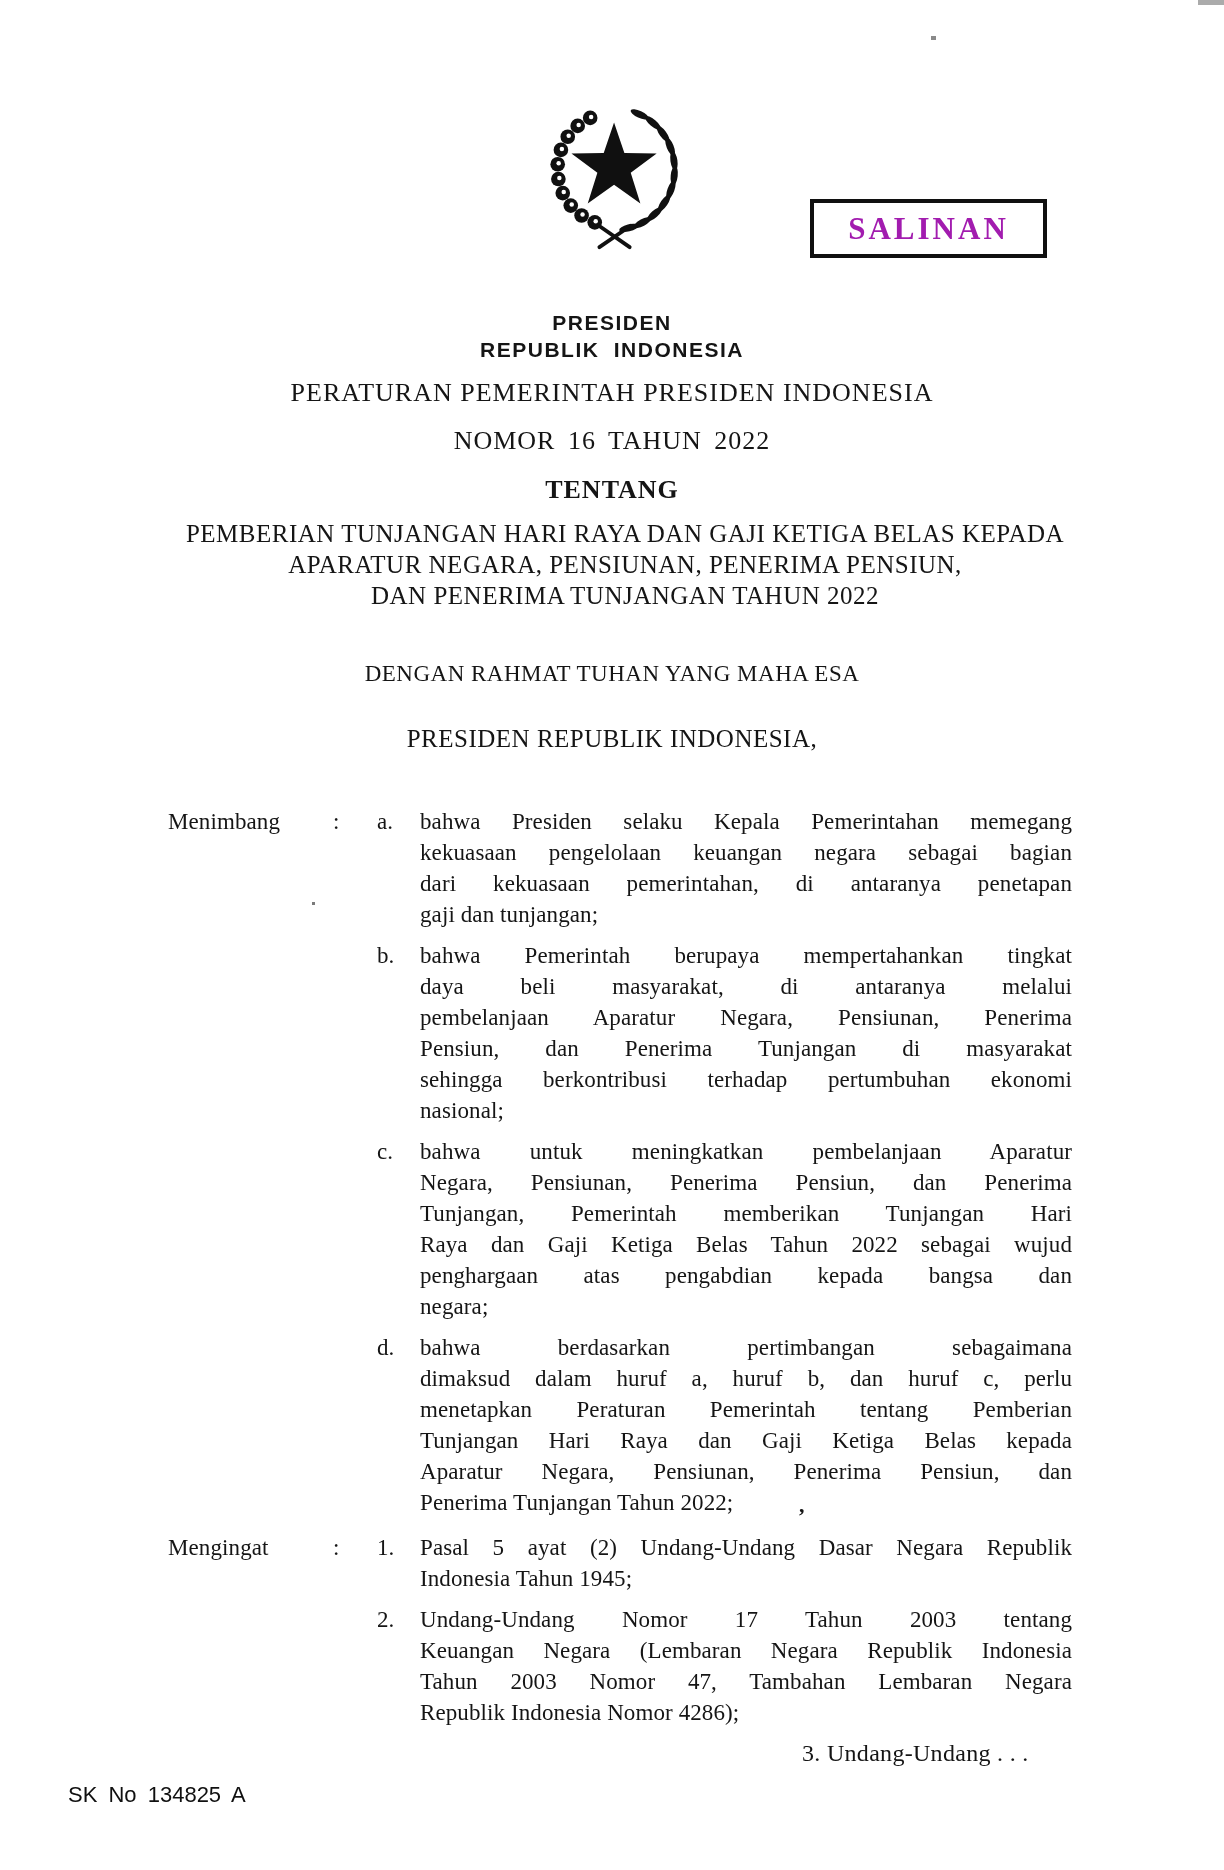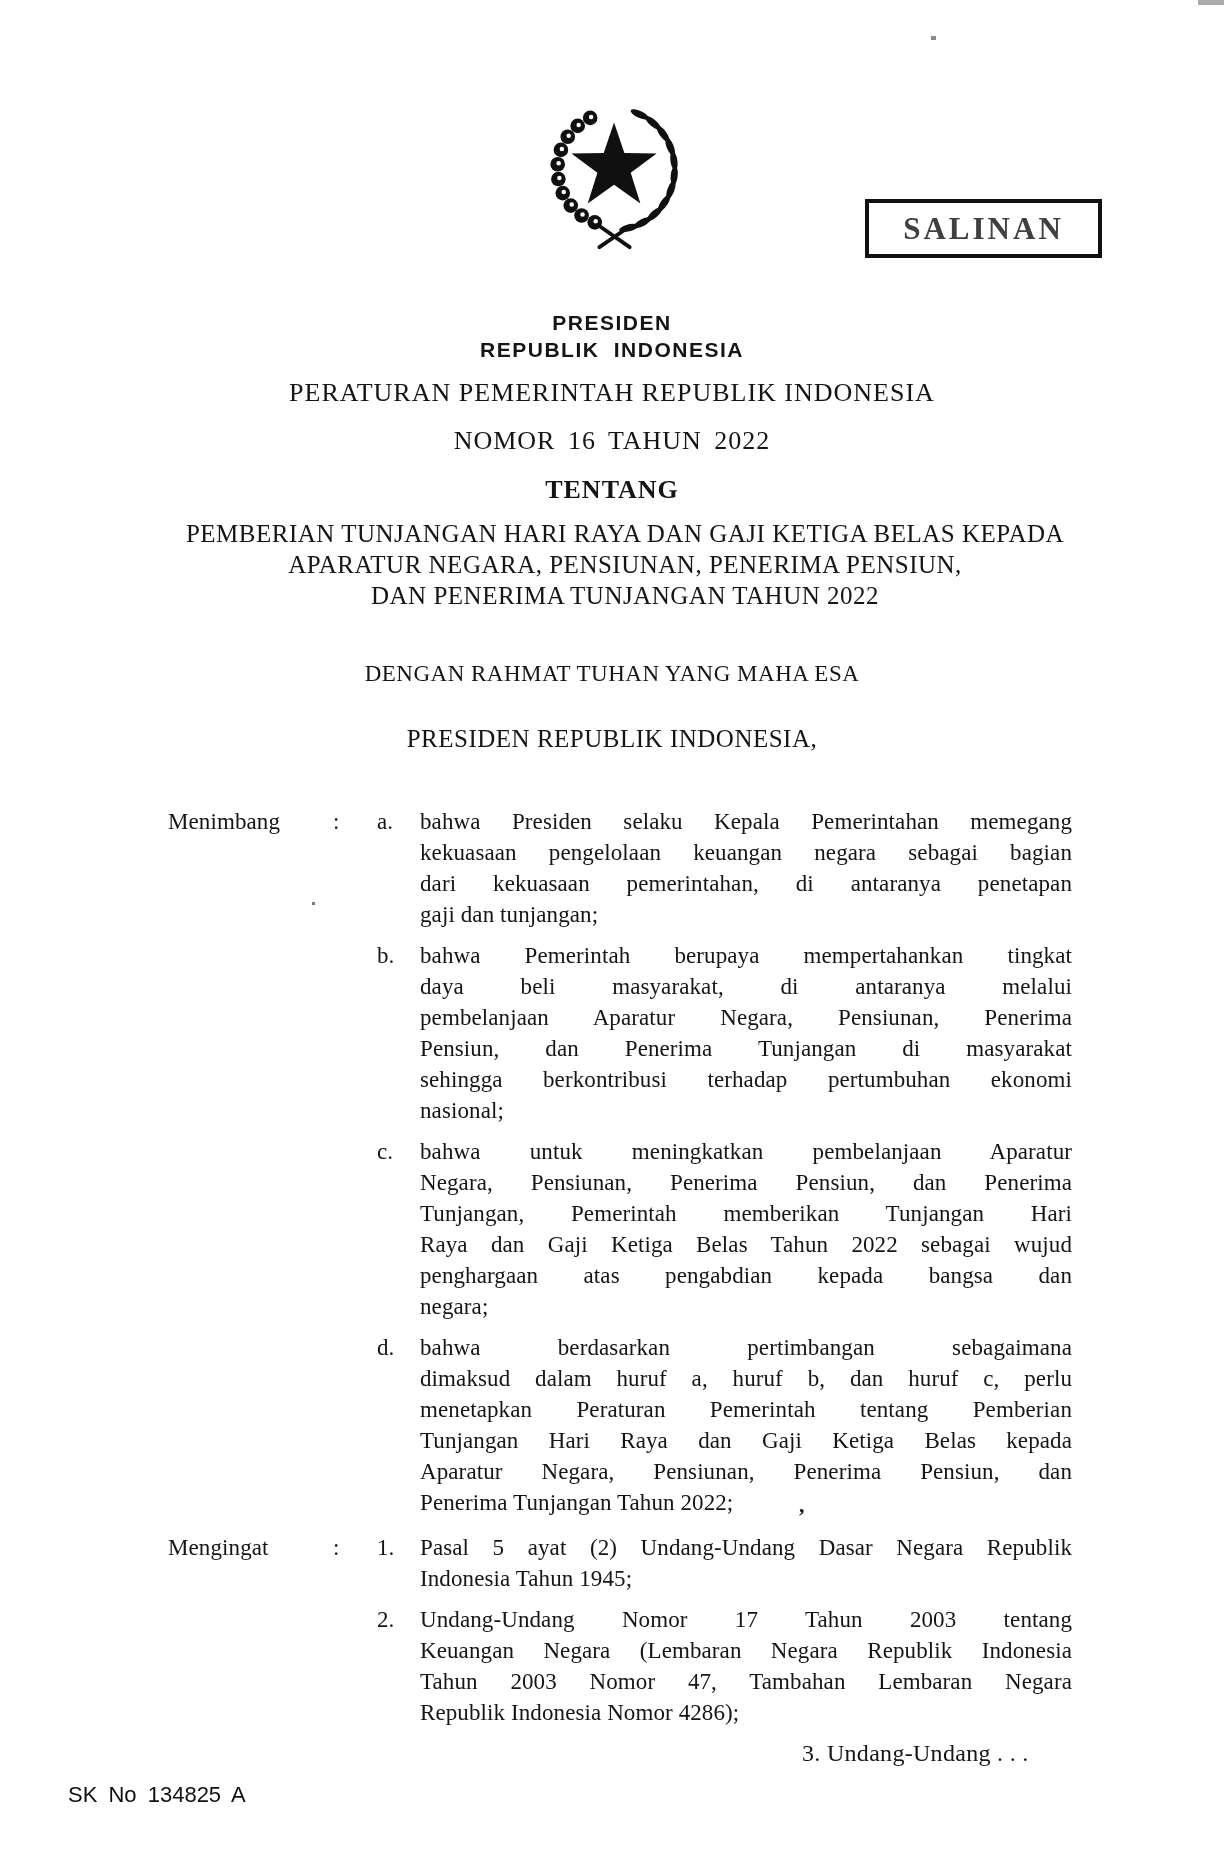--- a/index.html
+++ b/index.html
@@ -13,24 +13,24 @@
   .letterhead2 { top:338px; font-family:"Liberation Sans", sans-serif; font-weight:bold; font-size:21px; letter-spacing:1.5px; word-spacing:7px; }
   .h-peraturan { top:378px; font-size:26px; letter-spacing:1px; }
   .h-nomor { top:426px; font-size:26px; letter-spacing:1px; word-spacing:5px; }
   .h-tentang { top:475px; font-size:26px; letter-spacing:1px;font-weight:bold; }
   .subject { top:518px; font-size:25px; line-height:31px; letter-spacing:0.5px; white-space:nowrap;margin-left:13px; }
   .subject div { text-align:center; }
   .invocation { top:661px; font-size:23px; letter-spacing:0.5px; }
   .authority { top:725px; font-size:25px; letter-spacing:0.5px; }
 
   .stamp {
-    position:absolute; left:865px; top:199px; width:237px; height:59px;
+    position:absolute; left:810px; top:199px; width:237px; height:59px;
     border:4px solid #101010; box-sizing:border-box;
     display:flex; align-items:center; justify-content:center;
-    font-weight:bold; font-size:31px; letter-spacing:3px; color:#404040;
+    font-weight:bold; font-size:31px; letter-spacing:3px; color:#a21caf;
   }
 
   .emblem { position:absolute; left:538px; top:96px; width:156px; height:162px; }
 
   .body-block { position:absolute; left:168px; top:806px; width:904px; font-size:23px; line-height:31px; letter-spacing:0.1px; }
   .section { display:flex; margin-top:14px; }
   .section:first-child { margin-top:0; }
   .sec-label { width:165px; flex:0 0 165px; }
   .sec-colon { width:44px; flex:0 0 44px; }
   .sec-items { flex:1 1 auto; }
@@ -106,21 +106,21 @@
       <line x1="63" y1="152" x2="95" y2="130"></line>
       <line x1="64" y1="131" x2="94" y2="152"></line>
     </g>
   </svg>
 
   <div class="stamp">SALINAN</div>
 
   <div class="center-line letterhead1">PRESIDEN</div>
   <div class="center-line letterhead2">REPUBLIK INDONESIA</div>
 
-  <div class="center-line h-peraturan">PERATURAN PEMERINTAH REPUBLIK INDONESIA</div>
+  <div class="center-line h-peraturan">PERATURAN PEMERINTAH PRESIDEN INDONESIA</div>
   <div class="center-line h-nomor">NOMOR 16 TAHUN 2022</div>
   <div class="center-line h-tentang">TENTANG</div>
 
   <div class="center-line subject">
     <div>PEMBERIAN TUNJANGAN HARI RAYA DAN GAJI KETIGA BELAS KEPADA</div>
     <div>APARATUR NEGARA, PENSIUNAN, PENERIMA PENSIUN,</div>
     <div>DAN PENERIMA TUNJANGAN TAHUN 2022</div>
   </div>
 
   <div class="center-line invocation">DENGAN RAHMAT TUHAN YANG MAHA ESA</div>

